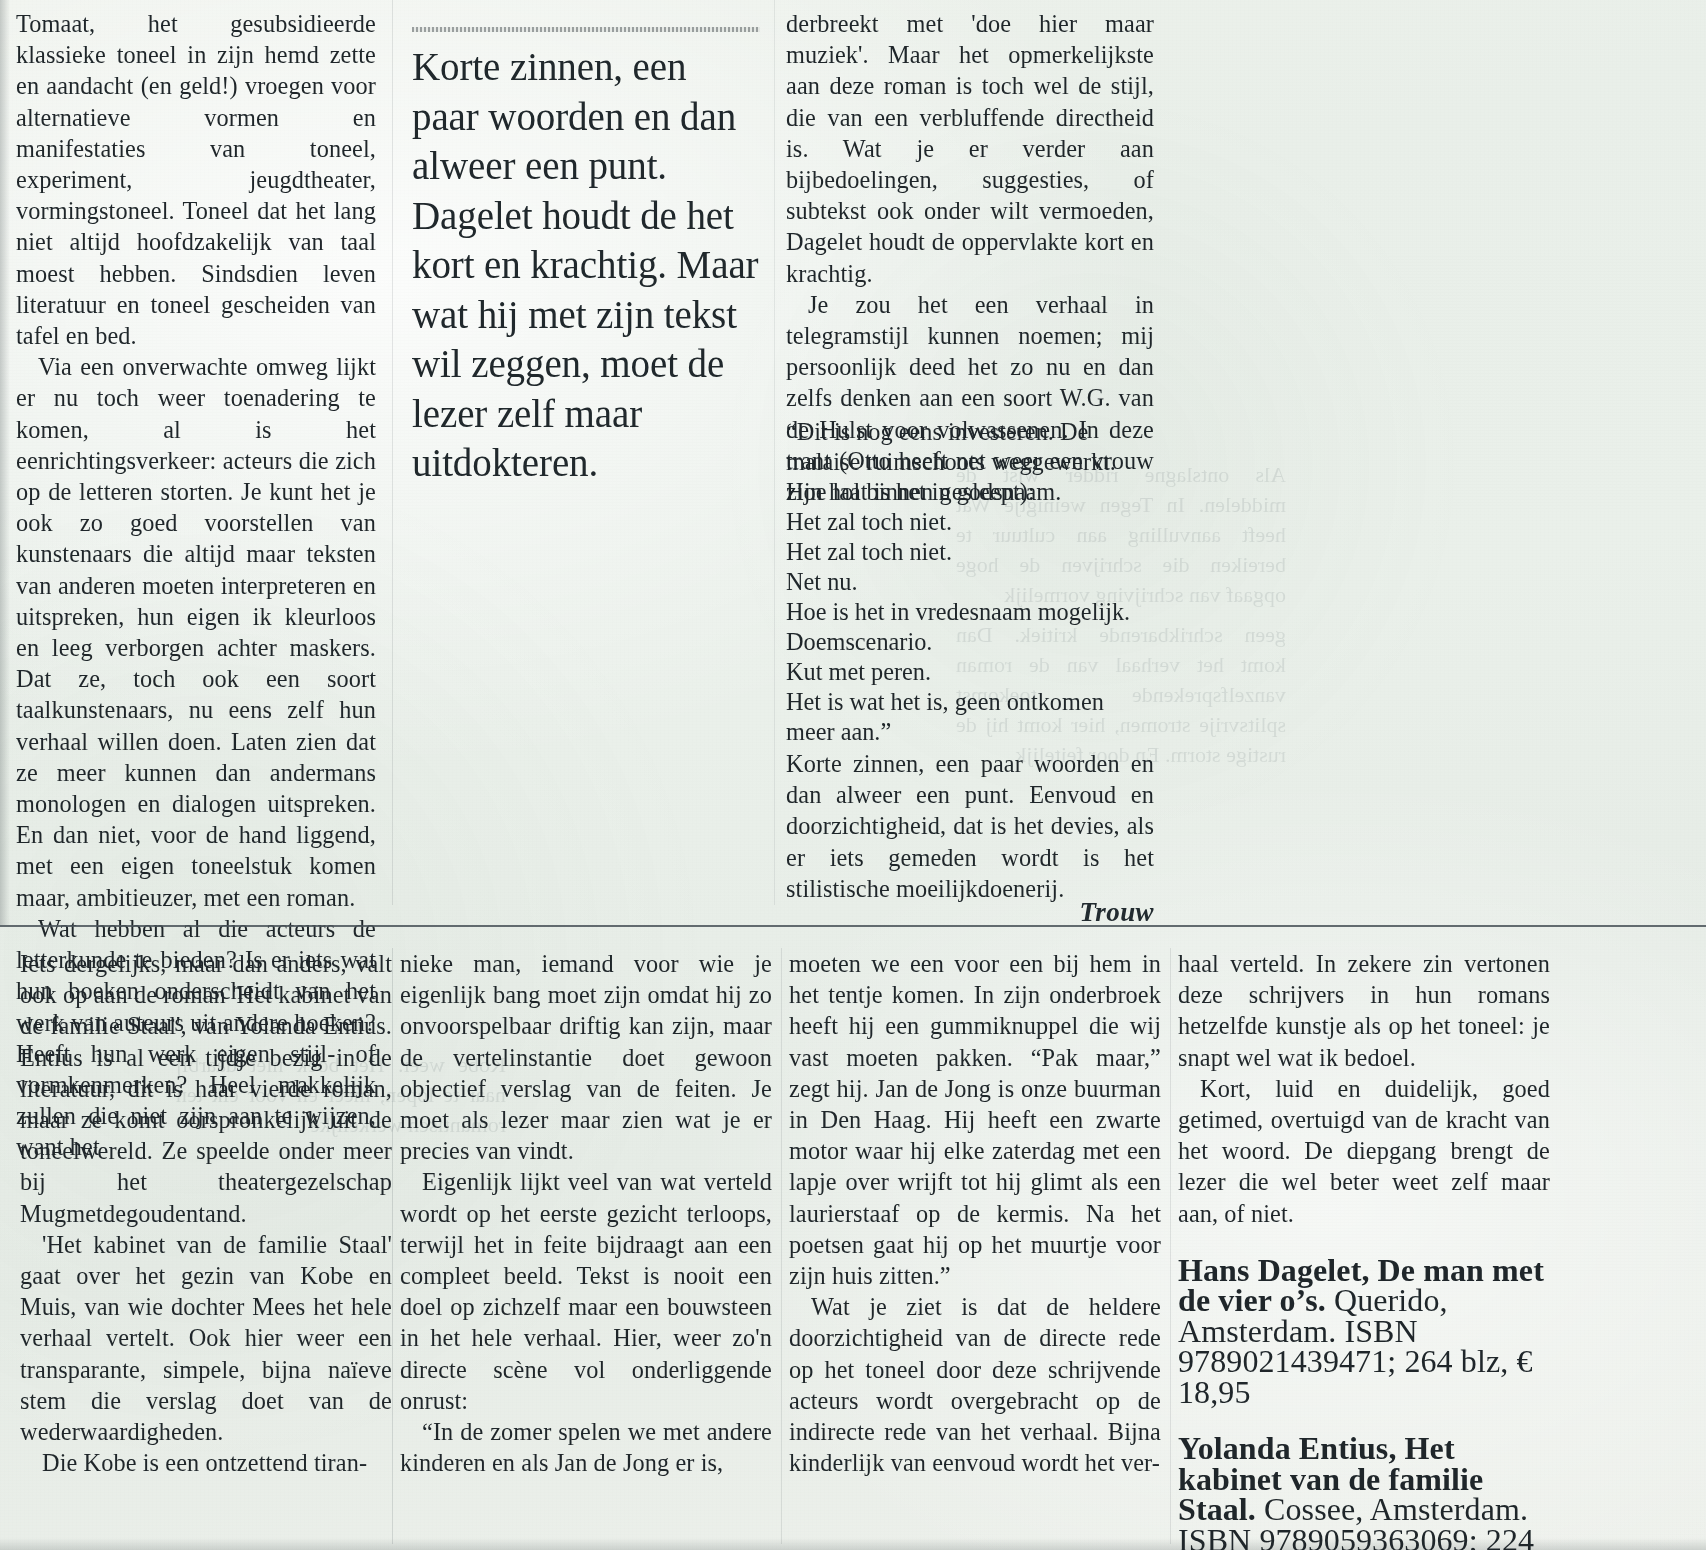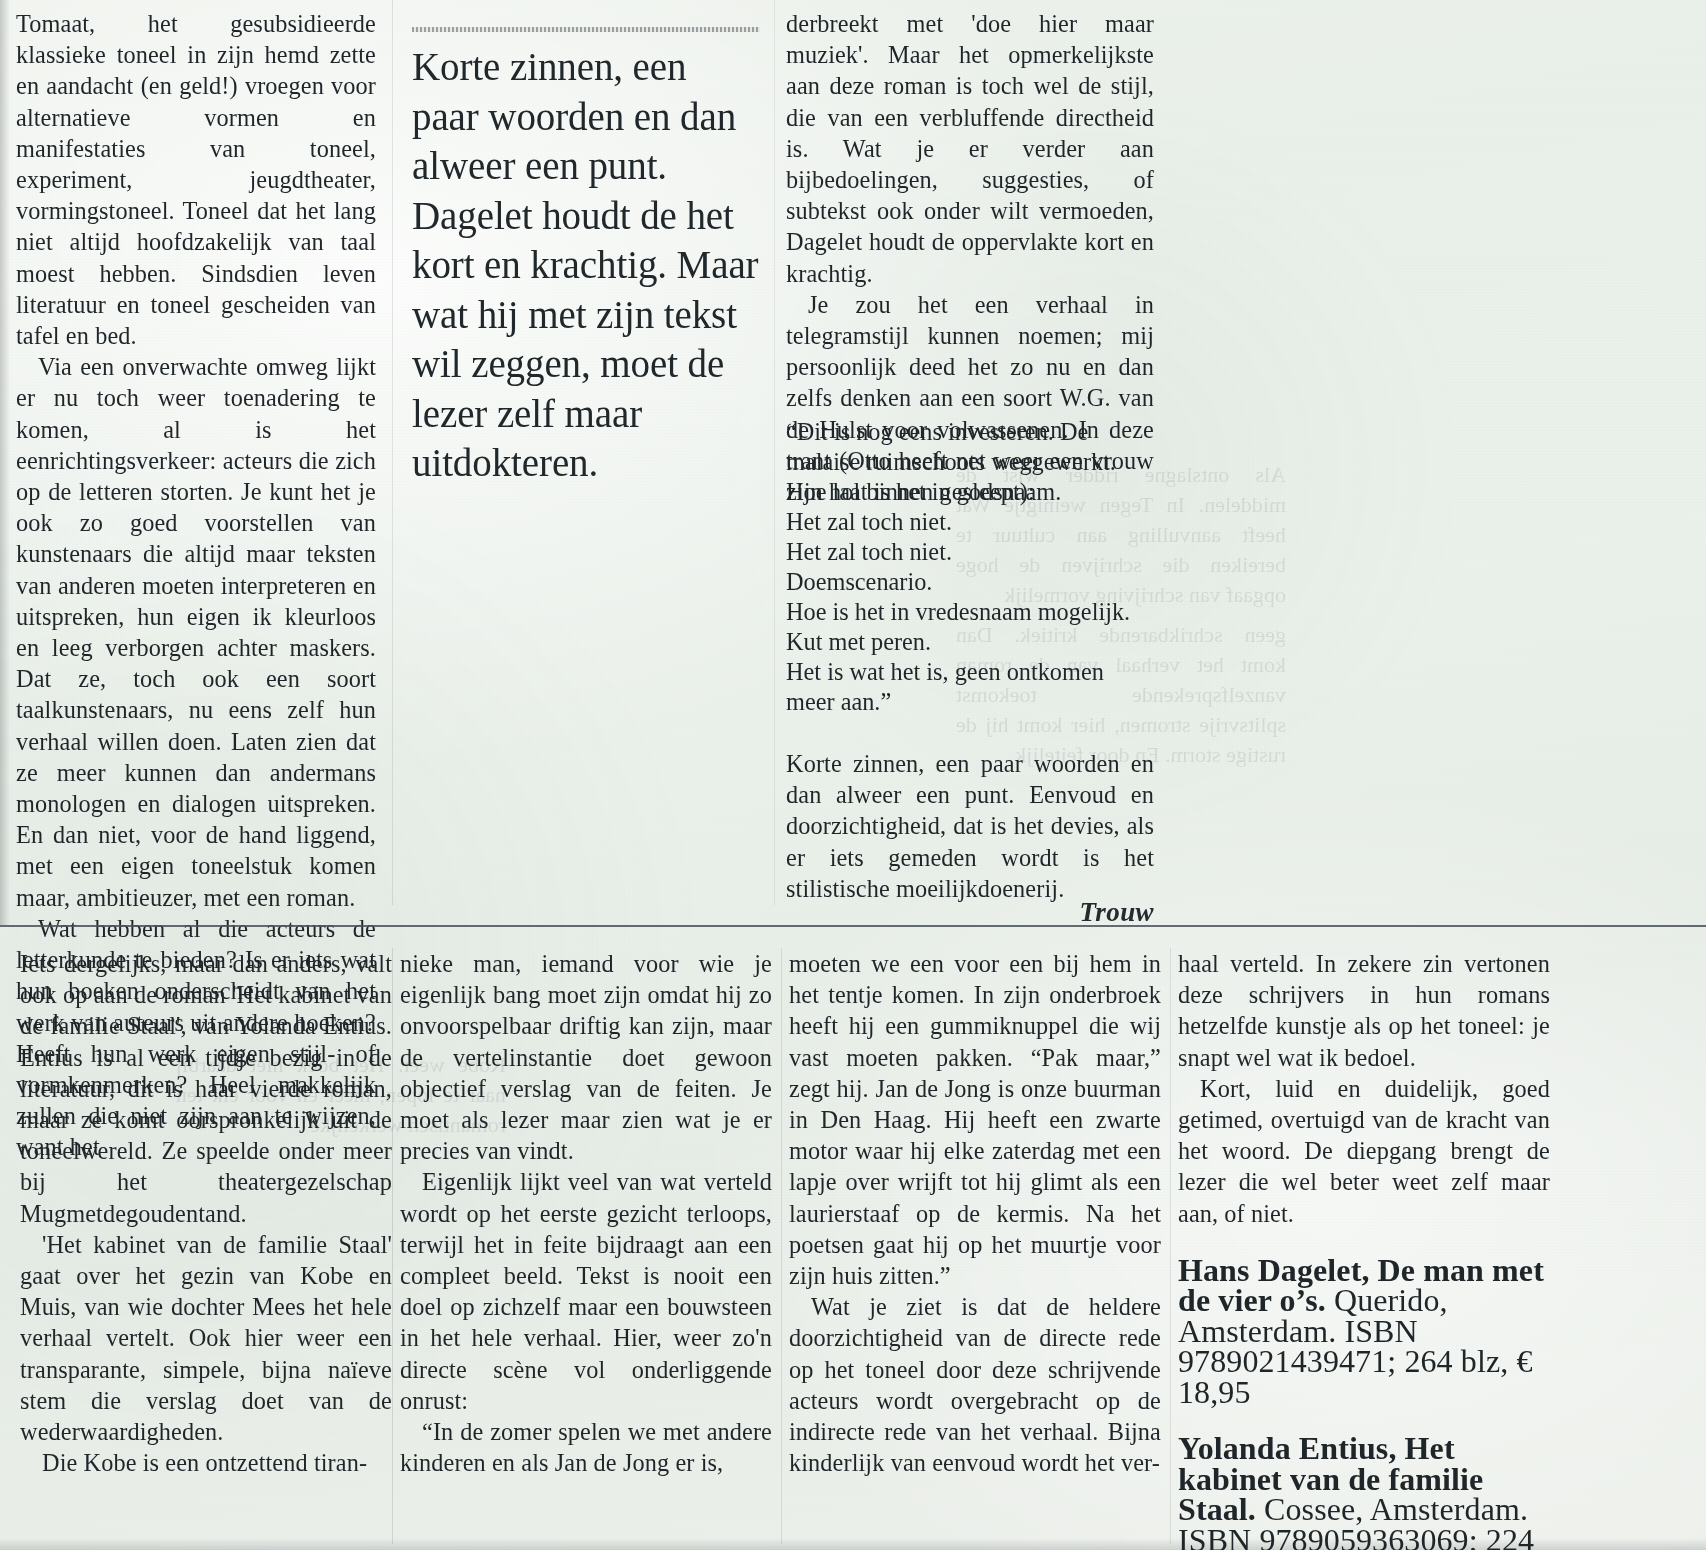--- a/index.html
+++ b/index.html
@@ -219,22 +219,23 @@
 <div class="col body-text" id="t-col3">
   <p class="noindent">derbreekt met 'doe hier maar muziek'. Maar het opmerkelijkste aan deze roman is toch wel de stijl, die van een verbluffende directheid is. Wat je er verder aan bijbedoelingen, suggesties, of subtekst ook onder wilt vermoeden, Dagelet houdt de oppervlakte kort en krachtig.</p>
   <p>Je zou het een verhaal in telegramstijl kunnen noemen; mij persoonlijk deed het zo nu en dan zelfs denken aan een soort W.G. van de Hulst voor volwassenen. In deze trant (Otto heeft net weer een vrouw zijn hol binnen gesleept):</p>
 </div>
 
 <div id="verse">
   <div class="vline">“Dit is nog eens investeren. De malaise ruimschoots weggewerkt.</div>
   <div class="vline">Hoe laat is het in godsnaam.</div>
   <div class="vline">Het zal toch niet.</div>
   <div class="vline">Het zal toch niet.</div>
+  <div class="vline">Net nu.</div>
+  <div class="vline">Hoe is het in vredesnaam mogelijk.</div>
   <div class="vline">Doemscenario.</div>
-  <div class="vline">Hoe is het in vredesnaam mogelijk.</div>
   <div class="vline">Kut met peren.</div>
   <div class="vline">Het is wat het is, geen ontkomen meer aan.”</div>
 </div>
 
 <div class="col body-text" id="t-col3b">
   <p class="noindent">Korte zinnen, een paar woorden en dan alweer een punt. Eenvoud en doorzichtigheid, dat is het devies, als er iets gemeden wordt is het stilistische moeilijkdoenerij.</p>
 </div>
 
 <div id="masthead">Trouw</div>
 <div id="section-rule"></div>

